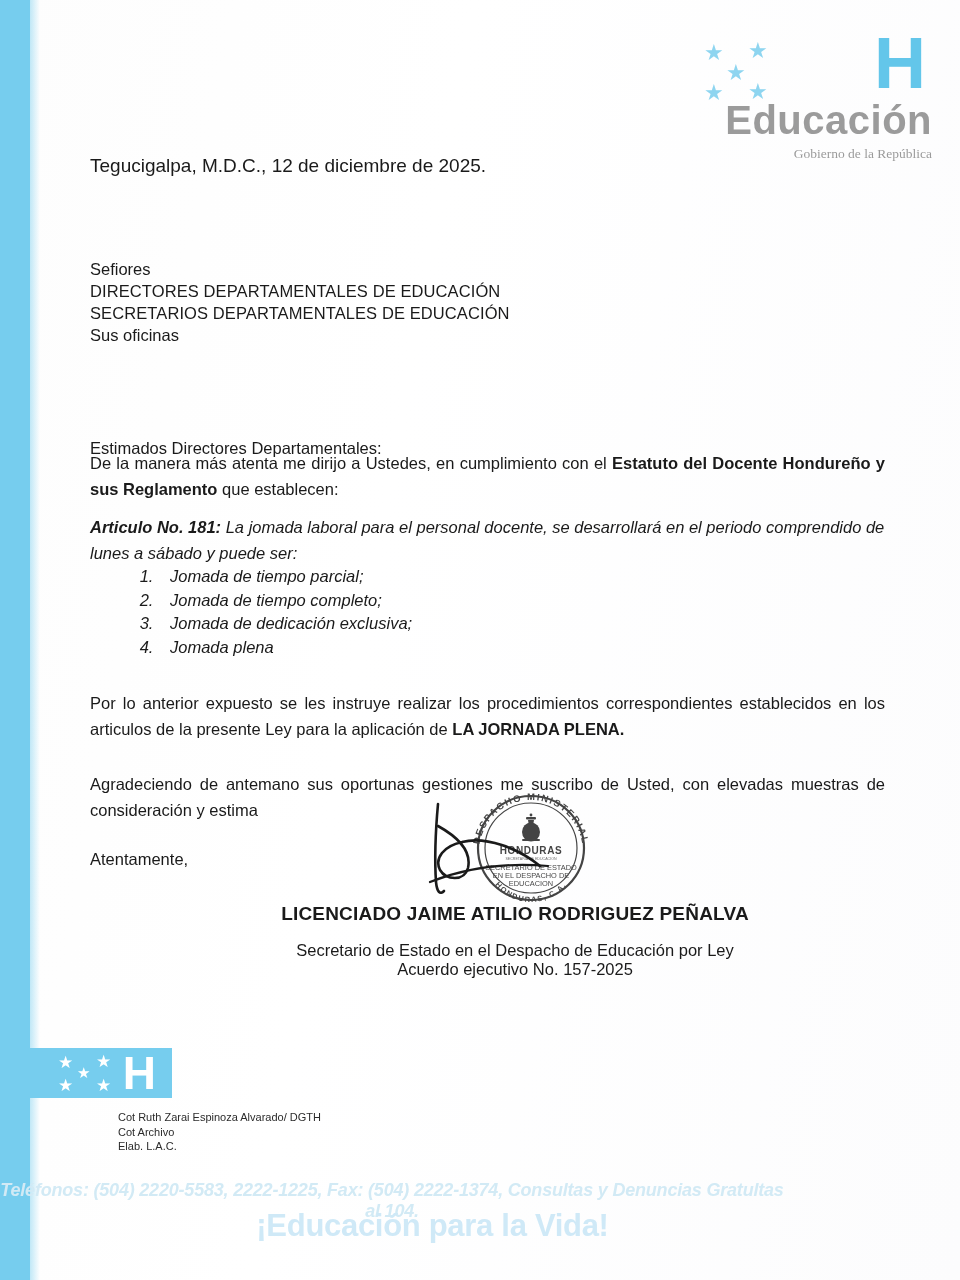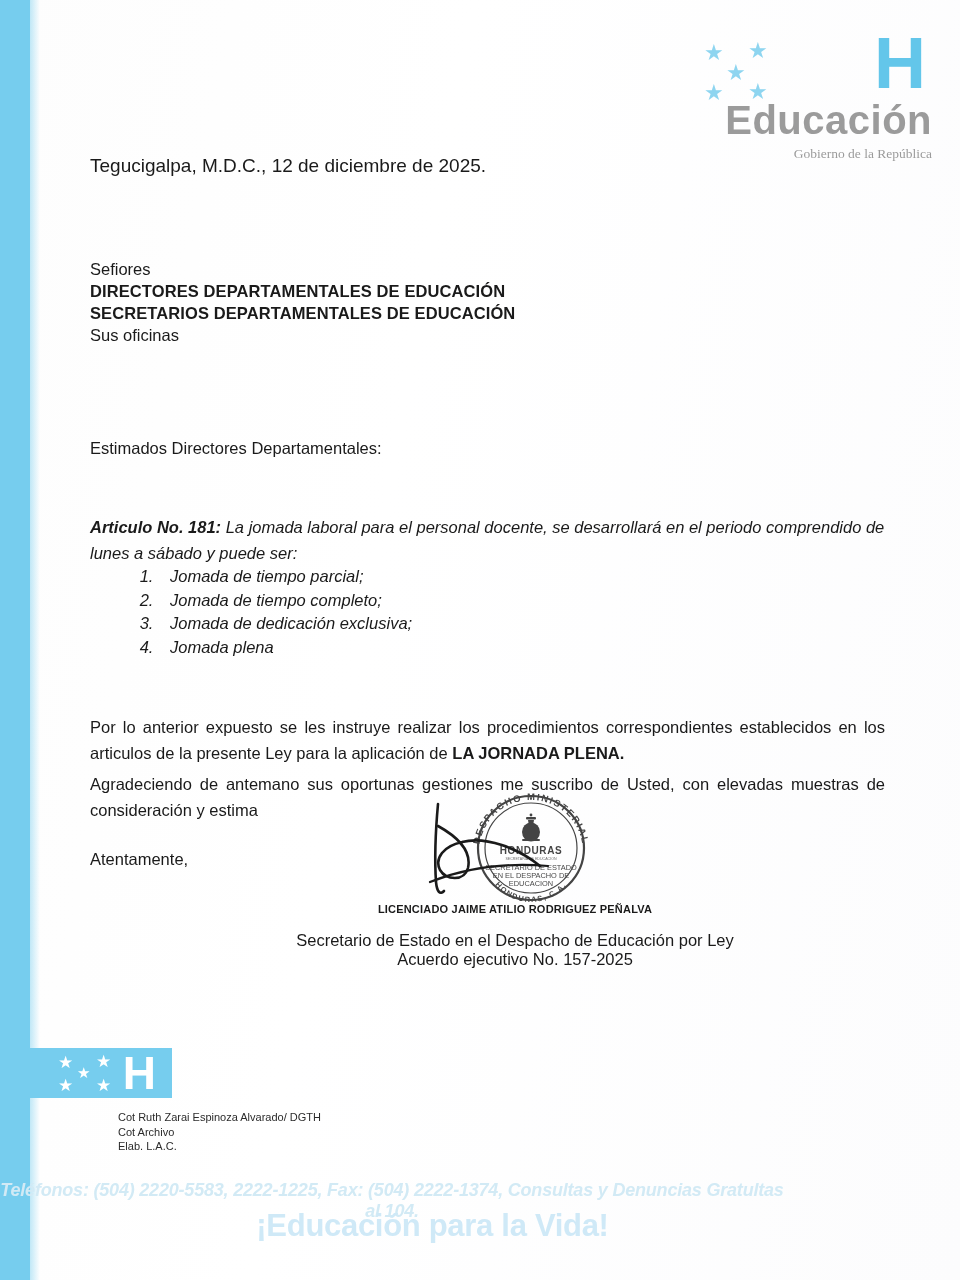--- a/index.html
+++ b/index.html
@@ -49,21 +49,21 @@
   }
 
   
   .date-line{position:absolute;left:90px;top:155px;font-size:19px;text-align:center;}
   .oficio{
     position:absolute;right:75px;top:206px;
     font-size:16.5px;font-weight:bold;letter-spacing:.1px;
   }
 
   .addr{position:absolute;left:90px;top:258px;font-size:16.5px;line-height:22px;}
-  .addr .b{font-weight:bold;letter-spacing:.1px;}
+  .addr .b{font-weight:normal;letter-spacing:.1px;}
 
   .greet{position:absolute;left:90px;top:407px;font-size:16.5px;margin-top:32px;}
 
   .para1{
     position:absolute;left:90px;top:450px;width:795px;
     font-size:16.5px;line-height:26px;text-align:justify;
   }
   .para1 b{font-weight:bold;}
 
   .article{
@@ -73,21 +73,21 @@
   .article .lead{font-weight:bold;font-style:italic;}
 
   .art-list{
     position:absolute;left:118px;top:565px;width:600px;
     font-size:16.5px;line-height:23.5px;font-style:italic;
     list-style:decimal;padding-left:40px;margin:0;
   }
   .art-list li{padding-left:12px;}
 
   .para2{
-    position:absolute;left:90px;top:714px;width:795px;
+    position:absolute;left:90px;top:690px;width:795px;
     font-size:16.5px;line-height:26px;text-align:justify;
   }
   .para2 b{font-weight:bold;}
 
   .para3{
     position:absolute;left:90px;top:771px;width:795px;
     font-size:16.5px;line-height:26px;text-align:justify;
   }
 
   .atent{position:absolute;left:90px;top:850px;font-size:16.5px;}
@@ -101,21 +101,21 @@
 
   
   .signature{
     position:absolute;left:400px;top:796px;width:160px;height:110px;
   }
 
   
   .sigblock{
     position:absolute;left:150px;top:903px;width:730px;text-align:center;
   }
-  .sig-name{font-size:11px;font-weight:bold;letter-spacing:.2px;}
+  .sig-name{font-size:19px;font-weight:bold;letter-spacing:.2px;}
   .sig-role{font-size:16.5px;margin-top:16px;}
   .sig-acuerdo{font-size:16.5px;margin-top:0;}
 
   
   .footer-logo{
     position:absolute;left:0;top:1048px;width:172px;height:50px;
     background:#76cdee;
   }
   .footer-logo .fstar{position:absolute;color:#ffffff;line-height:1;font-family:"DejaVu Sans",sans-serif;}
   .footer-logo .fH{
@@ -166,20 +166,21 @@
 
   <div class="addr">
     <div>Sefiores</div>
     <div class="b">DIRECTORES DEPARTAMENTALES DE EDUCACIÓN</div>
     <div class="b">SECRETARIOS DEPARTAMENTALES DE EDUCACIÓN</div>
     <div>Sus oficinas</div>
   </div>
 
   <div class="greet">Estimados Directores Departamentales:</div>
 
+  <div class="para1"><span>De la manera más atenta me dirijo a Ustedes, en cumplimiento con el </span><b>Estatuto del Docente Hondureño y sus Reglamento</b><span> que establecen:</span></div>
 
   <div class="article"><span class="lead">Articulo No. 181:</span><span> La jomada laboral para el personal docente, se desarrollará en el periodo comprendido de lunes a sábado y puede ser:</span></div>
 
   <ol class="art-list">
     <li>Jomada de tiempo parcial;</li>
     <li>Jomada de tiempo completo;</li>
     <li>Jomada de dedicación exclusiva;</li>
     <li>Jomada plena</li>
   </ol>
 

